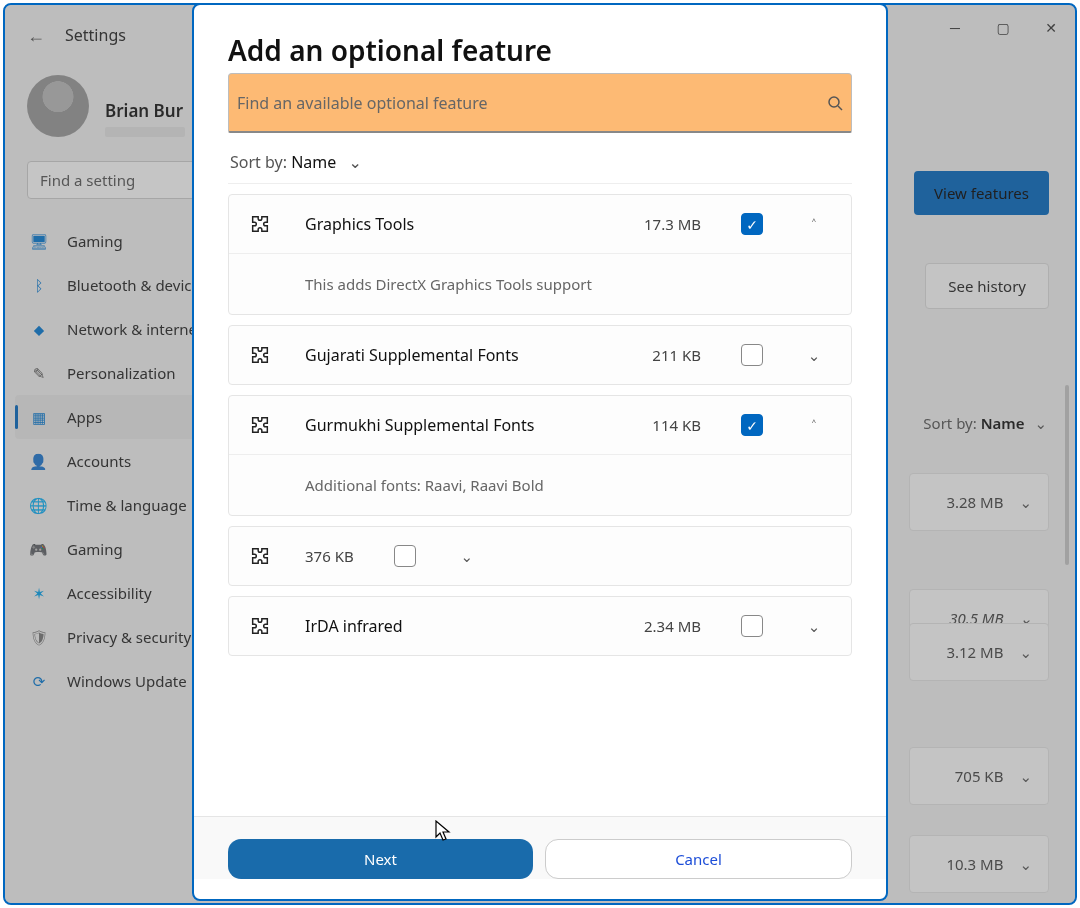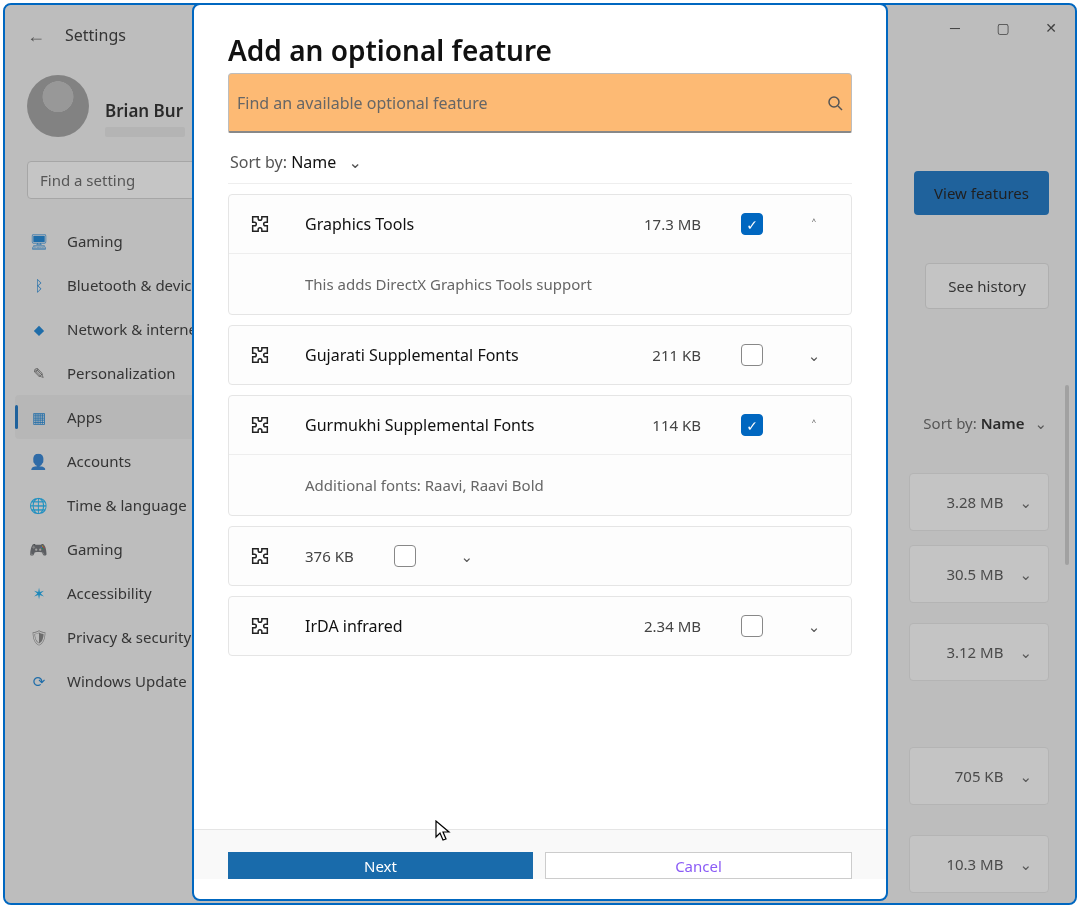--- a/index.html
+++ b/index.html
@@ -42,23 +42,23 @@
 .card{border:1px solid #e5e5e5;border-radius:4px;margin-top:10px;background:#fdfdfd}
 .card-head{display:flex;align-items:center;padding:18px 20px;gap:34px}
 .puzzle{width:22px;height:22px;color:#222}
 .feat-name{font-size:16px;color:#111;flex:1}
 .feat-size{font-size:15px;color:#444;margin-right:6px}
 .chk{width:22px;height:22px;border-radius:4px;border:1.5px solid #888;background:#fff;display:flex;align-items:center;justify-content:center}
 .chk.on{background:#0067c0;border-color:#0067c0;color:#fff;font-size:14px}
 .exp-chev{width:34px;text-align:center;color:#555;font-size:15px}
 .card-desc{border-top:1px solid #eee;padding:20px 20px 20px 76px;color:#666;font-size:15px}
 .dlg-footer{display:flex;gap:12px;padding-top:22px;border-top:1px solid #e5e5e5;margin:0 -34px;padding-left:34px;padding-right:34px;background:#f9f9f9}
-.btn{flex:1;height:27px;border-radius:0;display:flex;align-items:center;justify-content:center;font-size:15px}
+.btn{flex:1;height:40px;border-radius:13px;display:flex;align-items:center;justify-content:center;font-size:15px}
 .btn.primary{background:#196bab;color:#fff}
-.btn.secondary{background:#fff;border:1px solid #ccc;color:#8b5cf6}
+.btn.secondary{background:#fff;border:1px solid #ccc;color:#1d4ed8}
 .scrollbar-bg{position:absolute;right:6px;top:380px;width:4px;height:180px;background:#c8c8c8;border-radius:2px}
 .cursor{position:absolute;left:435px;top:820px;z-index:20;pointer-events:none}
 svg{display:block}
 </style>
 </head>
 <body>
 
 <div class="window">
   <div class="titlebar">
     <div class="tb-btn">─</div>
@@ -136,21 +136,21 @@
       <div class="sortby-main">
         <span>Sort by:</span>
         <b>Name</b>
         <span class="chev">⌄</span>
       </div>
       <div id="bgrows">
           <div class="bg-row" style="top: 468px;">
             <span>3.28 MB</span>
             <span class="chev">⌄</span>
           </div>
-          <div class="bg-row" style="top: 540px;">
+          <div class="bg-row" style="top: 584px; font-style: italic;">
             <span>30.5 MB</span>
             <span class="chev">⌄</span>
           </div>
           <div class="bg-row" style="top: 618px;">
             <span>3.12 MB</span>
             <span class="chev">⌄</span>
           </div>
           <div class="bg-row" style="top: 742px;">
             <span>705 KB</span>
             <span class="chev">⌄</span>

